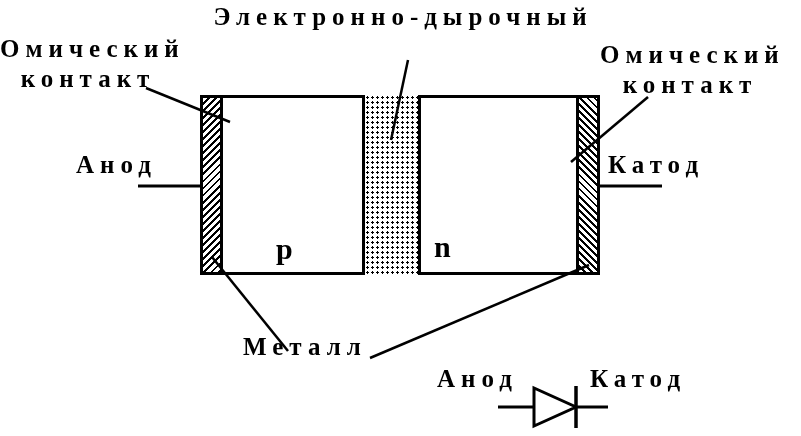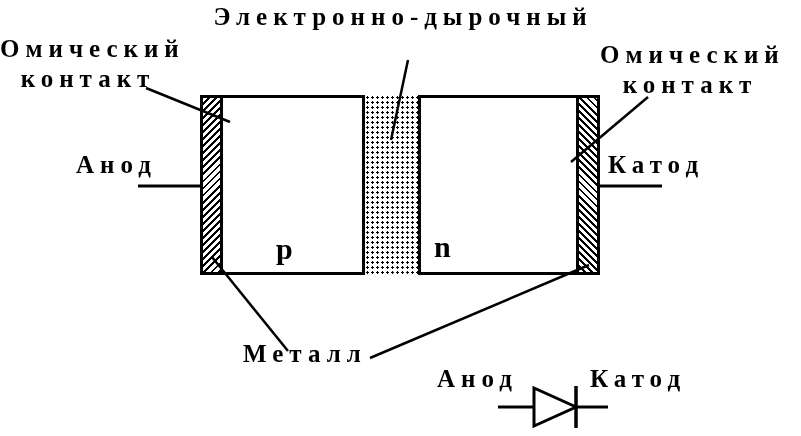--- a/index.html
+++ b/index.html
@@ -79,21 +79,21 @@
   <div class="lbl" style="left:608px; top:150px;">Катод</div>
 
   <div class="body-rect"></div>
   <div class="metal-bar metal-left"></div>
   <div class="metal-bar metal-right"></div>
   <div class="junction-bar"></div>
 
   <div class="region" style="left:276px; top:232px;">p</div>
   <div class="region" style="left:434px; top:230px;">n</div>
 
-  <div class="lbl" style="left:243px; top:339px;">Металл</div>
+  <div class="lbl" style="left:243px; top:332px;">Металл</div>
 
   <div class="lbl" style="left:437px; top:364px;">Анод</div>
   <div class="lbl" style="left:590px; top:364px;">Катод</div>
 
   <svg class="overlay" viewBox="0 0 801 436">
 
     <line x1="138" y1="186" x2="201" y2="186" stroke="#000" stroke-width="3"></line>
     <line x1="599" y1="186" x2="662" y2="186" stroke="#000" stroke-width="3"></line>
 
     <line x1="146" y1="88" x2="230" y2="122" stroke="#000" stroke-width="2.5"></line>

